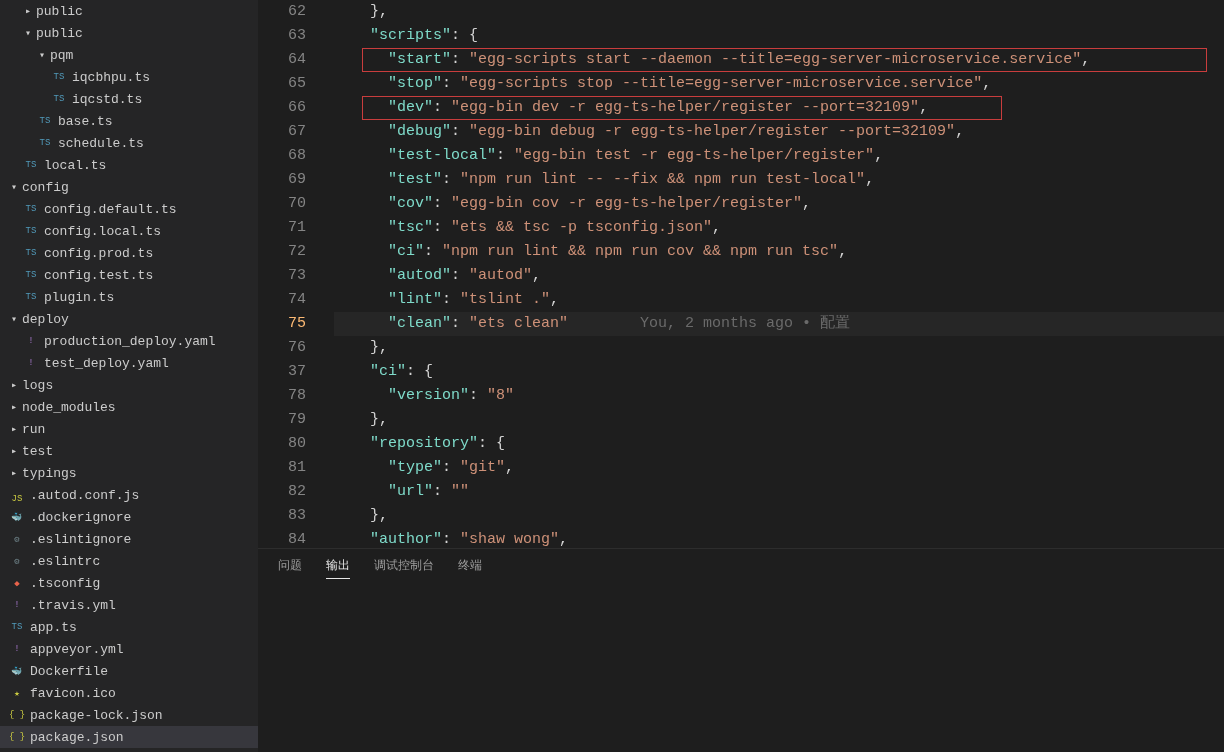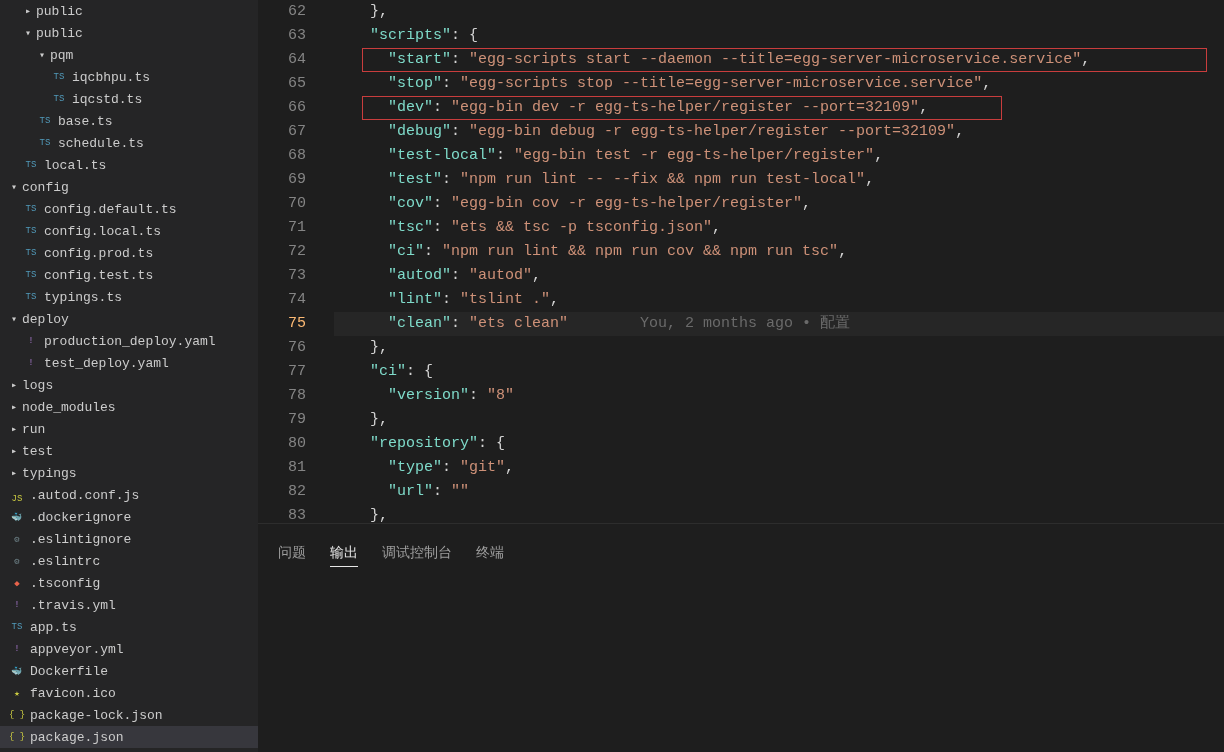--- a/index.html
+++ b/index.html
@@ -95,24 +95,24 @@
   }
   .hl-line { display:block; background: rgba(255,255,255,0.04); }
   .pn { color: #d4d4d4; }
   .key { color: #7fdbca; } 
   .str { color: #ce9178; } 
   .blame { color: #6a6a6a; font-style: normal; }
 
   .panel-tabs {
     display:flex;
     gap: 24px;
-    padding: 20px 20px;
+    padding: 8px 20px;
     border-top: 1px solid #2d2d2d;
     background: #1e1e1e;
-    font-size: 14px;
+    font-size: 12px;
     color: #9d9d9d;
   }
   .panel-tabs .tab { cursor:pointer; }
   .panel-tabs .tab.active {
     color: #e7e7e7;
     border-bottom: 1px solid #e7e7e7;
     padding-bottom: 4px;
   }
   .panel-body {
     height: 165px;
@@ -170,21 +170,21 @@
     <div class="tree-item" style="padding-left: 22px;">
       <span class="file-icon ts-icon">TS</span>
       <span>config.prod.ts</span>
     </div>
     <div class="tree-item" style="padding-left: 22px;">
       <span class="file-icon ts-icon">TS</span>
       <span>config.test.ts</span>
     </div>
     <div class="tree-item" style="padding-left: 22px;">
       <span class="file-icon ts-icon">TS</span>
-      <span>typings.ts</span>
+      <span>plugin.ts</span>
     </div>
     <div class="tree-item" style="padding-left: 8px;">
       <span class="chev">▾</span>
       <span>deploy</span>
     </div>
     <div class="tree-item" style="padding-left: 22px;">
       <span class="file-icon yaml-icon">!</span>
       <span>production_deploy.yaml</span>
     </div>
     <div class="tree-item" style="padding-left: 22px;">
@@ -272,21 +272,21 @@
         <div class="ln">67</div>
         <div class="ln">68</div>
         <div class="ln">69</div>
         <div class="ln">70</div>
         <div class="ln">71</div>
         <div class="ln">72</div>
         <div class="ln">73</div>
         <div class="ln">74</div>
         <div class="ln active">75</div>
         <div class="ln">76</div>
-        <div class="ln">77</div>
+        <div class="ln">37</div>
         <div class="ln">78</div>
         <div class="ln">79</div>
         <div class="ln">80</div>
         <div class="ln">81</div>
         <div class="ln">82</div>
         <div class="ln">83</div>
         <div class="ln">84</div>
       </div>
     <div class="code" id="code"><span class="cl"><span class="pn">    </span><span class="pn">},</span></span><span class="cl"><span class="pn">    </span><span class="key">"scripts"</span><span class="pn">: {</span></span><span class="cl"><span class="pn">      </span><span class="key">"start"</span><span class="pn">: </span><span class="str">"egg-scripts start --daemon --title=egg-server-microservice.service"</span><span class="pn">,</span></span><span class="cl"><span class="pn">      </span><span class="key">"stop"</span><span class="pn">: </span><span class="str">"egg-scripts stop --title=egg-server-microservice.service"</span><span class="pn">,</span></span><span class="cl"><span class="pn">      </span><span class="key">"dev"</span><span class="pn">: </span><span class="str">"egg-bin dev -r egg-ts-helper/register --port=32109"</span><span class="pn">,</span></span><span class="cl"><span class="pn">      </span><span class="key">"debug"</span><span class="pn">: </span><span class="str">"egg-bin debug -r egg-ts-helper/register --port=32109"</span><span class="pn">,</span></span><span class="cl"><span class="pn">      </span><span class="key">"test-local"</span><span class="pn">: </span><span class="str">"egg-bin test -r egg-ts-helper/register"</span><span class="pn">,</span></span><span class="cl"><span class="pn">      </span><span class="key">"test"</span><span class="pn">: </span><span class="str">"npm run lint -- --fix &amp;&amp; npm run test-local"</span><span class="pn">,</span></span><span class="cl"><span class="pn">      </span><span class="key">"cov"</span><span class="pn">: </span><span class="str">"egg-bin cov -r egg-ts-helper/register"</span><span class="pn">,</span></span><span class="cl"><span class="pn">      </span><span class="key">"tsc"</span><span class="pn">: </span><span class="str">"ets &amp;&amp; tsc -p tsconfig.json"</span><span class="pn">,</span></span><span class="cl"><span class="pn">      </span><span class="key">"ci"</span><span class="pn">: </span><span class="str">"npm run lint &amp;&amp; npm run cov &amp;&amp; npm run tsc"</span><span class="pn">,</span></span><span class="cl"><span class="pn">      </span><span class="key">"autod"</span><span class="pn">: </span><span class="str">"autod"</span><span class="pn">,</span></span><span class="cl"><span class="pn">      </span><span class="key">"lint"</span><span class="pn">: </span><span class="str">"tslint ."</span><span class="pn">,</span></span><span class="cl hl-line"><span class="pn">      </span><span class="key">"clean"</span><span class="pn">: </span><span class="str">"ets clean"</span><span class="blame">        You, 2 months ago • 配置</span></span><span class="cl"><span class="pn">    </span><span class="pn">},</span></span><span class="cl"><span class="pn">    </span><span class="key">"ci"</span><span class="pn">: {</span></span><span class="cl"><span class="pn">      </span><span class="key">"version"</span><span class="pn">: </span><span class="str">"8"</span></span><span class="cl"><span class="pn">    </span><span class="pn">},</span></span><span class="cl"><span class="pn">    </span><span class="key">"repository"</span><span class="pn">: {</span></span><span class="cl"><span class="pn">      </span><span class="key">"type"</span><span class="pn">: </span><span class="str">"git"</span><span class="pn">,</span></span><span class="cl"><span class="pn">      </span><span class="key">"url"</span><span class="pn">: </span><span class="str">""</span></span><span class="cl"><span class="pn">    </span><span class="pn">},</span></span><span class="cl"><span class="pn">    </span><span class="key">"author"</span><span class="pn">: </span><span class="str">"shaw wong"</span><span class="pn">,</span></span><div class="hl-box" style="top: 48px; left: 36px; width: 845px; height: 24px;"></div><div class="hl-box" style="top: 96px; left: 36px; width: 640px; height: 24px;"></div></div>
   </div>

